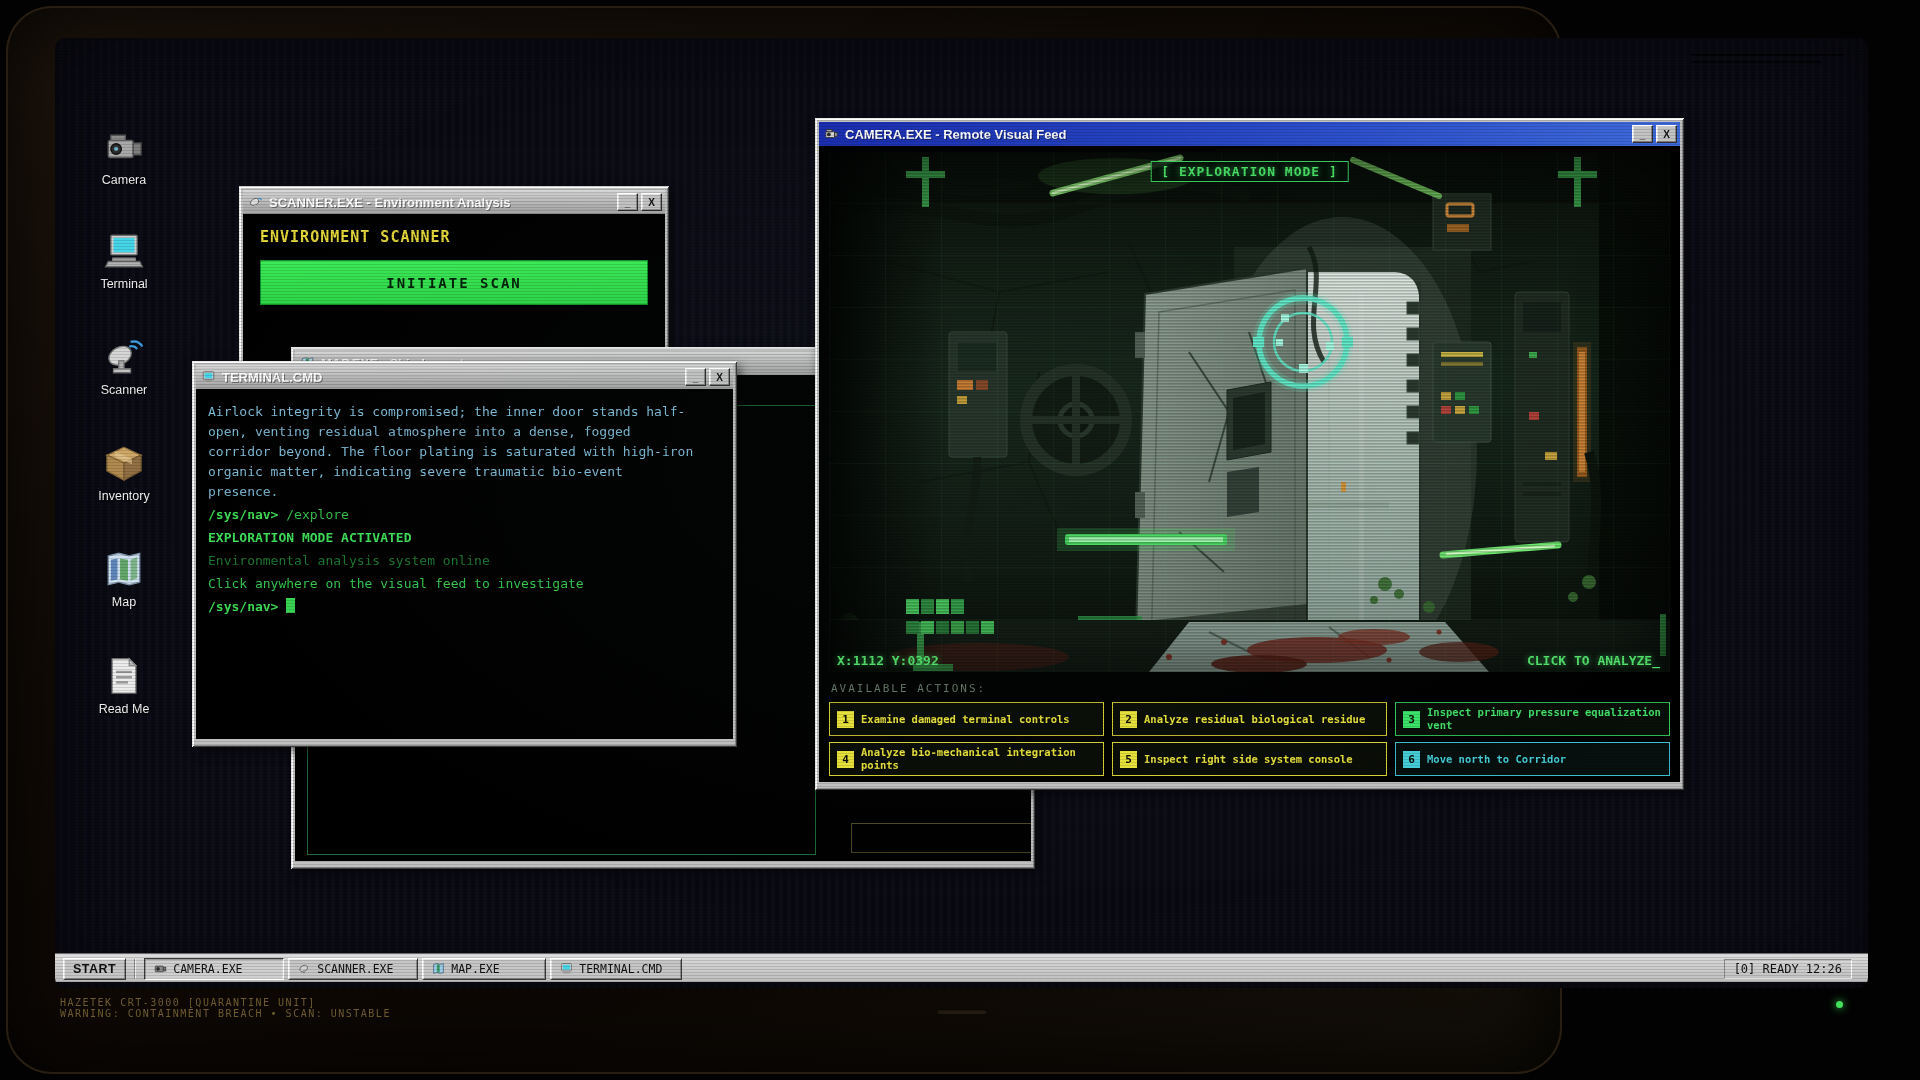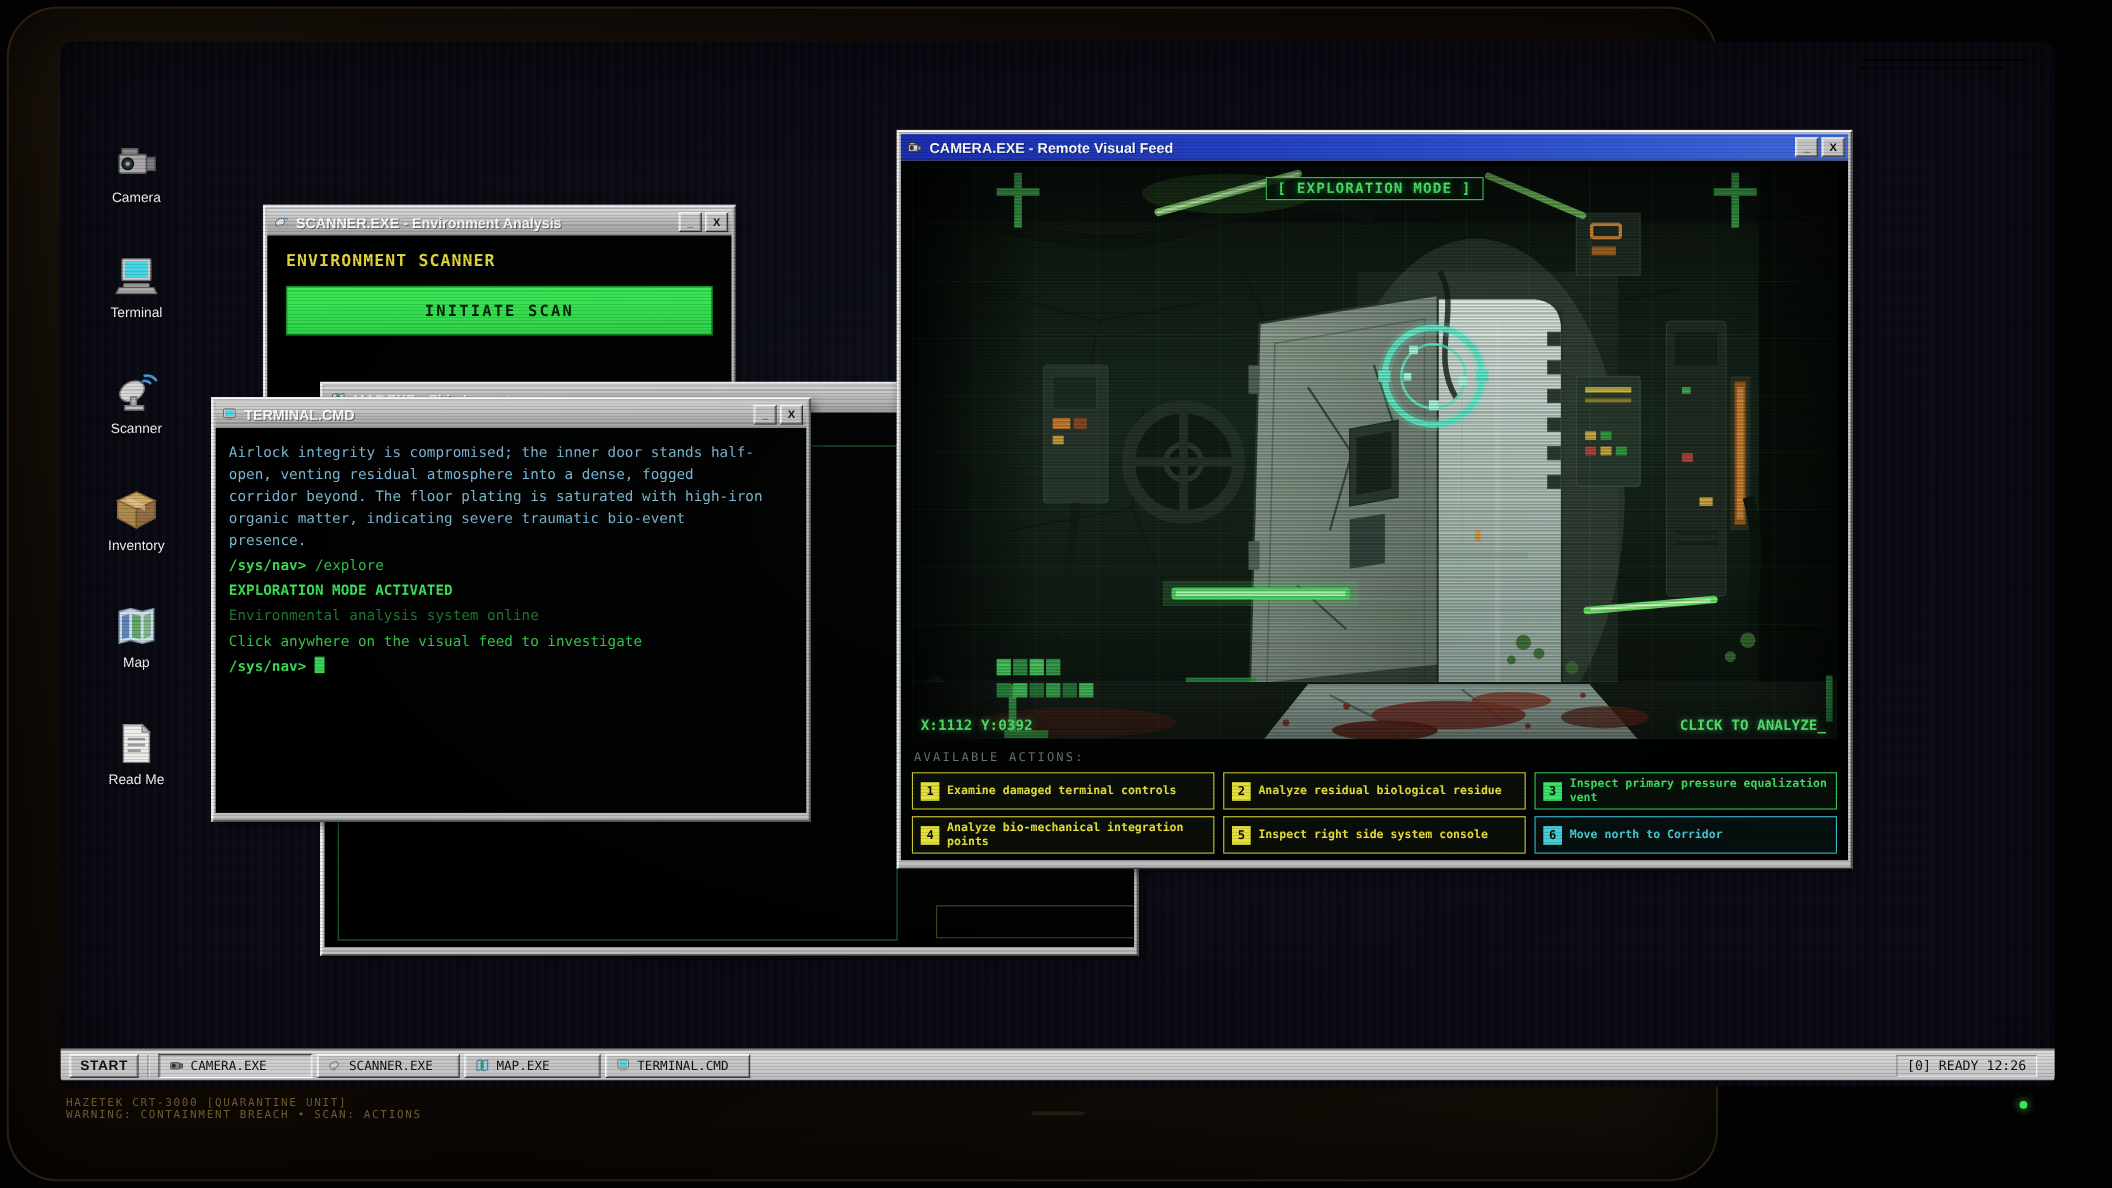--- a/index.html
+++ b/index.html
@@ -129,21 +129,21 @@
     font:12px "DejaVu Sans Mono",monospace; color:#111; white-space:nowrap; }
 </style>
 </head>
 <body>
 
 <div class="stage">
   <div class="monitor"></div>
 
   <div class="bezel-brand">
     <div>HAZETEK CRT-3000 [QUARANTINE UNIT]</div>
-    <div>WARNING: CONTAINMENT BREACH • SCAN: ACTIONS</div>
+    <div>WARNING: CONTAINMENT BREACH • SCAN: UNSTABLE</div>
   </div>
   <div class="power-led"></div>
   <div class="bezel-slot"></div>
 
   <div class="screen">
     <div class="glare"></div>
     <div class="glare g2"></div>
 
     <div class="dicon" style="left:27px;top:88px;">
       <svg viewBox="0 0 32 32">

